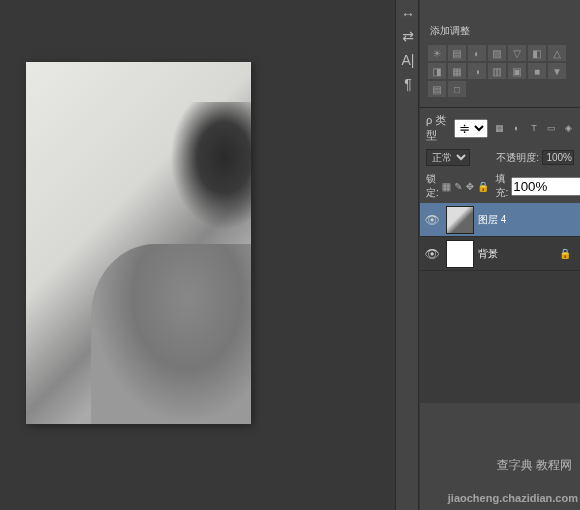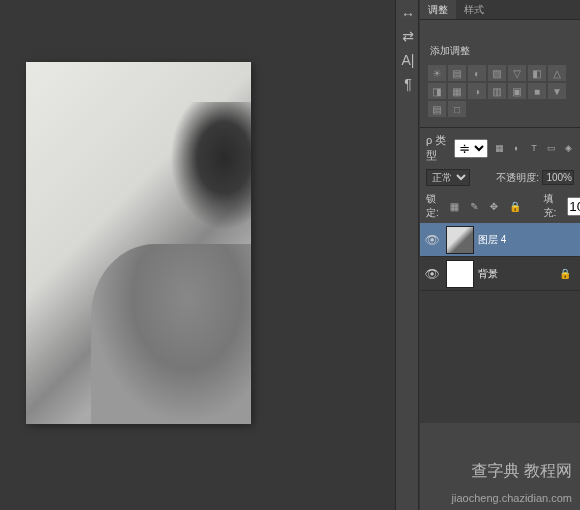--- a/index.html
+++ b/index.html
@@ -26,57 +26,53 @@
     
     .divider { height: 1px; background: #2a2a2a; margin: 2px 0; }
     
     .layer-panel { background: #454545; }
     .layer-controls { padding: 3px 6px; display: flex; align-items: center; gap: 3px; font-size: 10px; justify-content: space-between; }
     .layer-controls select { background: #3a3a3a; color: #ccc; border: 1px solid #2a2a2a; font-size: 10px; padding: 1px; }
     .layer-controls input[type="text"] { width: 32px; background: #3a3a3a; color: #ccc; border: 1px solid #2a2a2a; font-size: 10px; padding: 1px; text-align: right; }
     .kind-row { display: flex; align-items: center; gap: 6px; padding: 3px 6px; }
     .kind-icon { width: 16px; height: 14px; display: flex; align-items: center; justify-content: center; font-size: 9px; color: #aaa; cursor: pointer; }
     
-    .lock-row { display: flex; align-items: center; gap: 11px; padding: 3px 6px; font-size: 10px; }
+    .lock-row { display: flex; align-items: center; gap: 3px; padding: 3px 6px; font-size: 10px; }
     .lock-ico { width: 14px; height: 14px; display: flex; align-items: center; justify-content: center; font-size: 10px; color: #aaa; cursor: pointer; }
     
     .layer-list { background: #3a3a3a; min-height: 200px; }
     .layer-item { display: flex; align-items: center; height: 34px; border-bottom: 1px solid #2e2e2e; padding: 2px; }
     .layer-item.selected { background: #5a7aa0; }
     .vis { width: 20px; text-align: center; cursor: pointer; font-size: 12px; }
     .thumb { width: 28px; height: 28px; background: #fff; border: 1px solid #222; margin: 0 4px; }
     .thumb.checker { background: repeating-conic-gradient(#ccc 0% 25%, #fff 0% 50%) 50% / 8px 8px; position: relative; }
     .thumb.checker::after { content: ""; position: absolute; inset: 0; background: linear-gradient(135deg, #ddd 40%, #666 60%); }
     .layer-name { font-size: 10px; color: #eee; }
     .layer-item.selected .layer-name { color: #fff; }
     .lock-icon { margin-left: auto; margin-right: 6px; font-size: 10px; }
     
-    .watermark { position: absolute; bottom: 6px; right: 8px; font-size: 11px; color: rgba(255,255,255,0.5); }
-    .watermark2 { position: absolute; bottom: 28px; right: 8px; font-size: 16px; color: rgba(255,255,255,0.6); }
+    .watermark { position: absolute; bottom: 6px; right: 2px; font-size: 11px; color: rgba(255,255,255,0.5); font-weight: bold; }
+    .watermark2 { position: absolute; bottom: 36px; right: 8px; font-size: 12px; color: rgba(255,255,255,0.6); }
   </style>
 </head>
 <body>
 
 <div class="canvas-area">
   <div class="canvas-img"></div>
 </div>
 
 <div class="tool-strip">
   <div class="tool">↔</div>
   <div class="tool">⇄</div>
   <div class="tool">A|</div>
   <div class="tool">¶</div>
 </div>
 
 <div class="right-panels">
 
-  <div class="panel-tabs">
-    <div class="tab active">调整</div>
-    <div class="tab">样式</div>
-  </div>
   <div class="adjust-panel">
     <div class="adjust-title">添加调整</div>
     <div class="adjust-icons">
       <div class="adj-icon">☀</div>
       <div class="adj-icon">▤</div>
       <div class="adj-icon">◐</div>
       <div class="adj-icon">▨</div>
       <div class="adj-icon">▽</div>
       <div class="adj-icon">◧</div>
       <div class="adj-icon">△</div>

